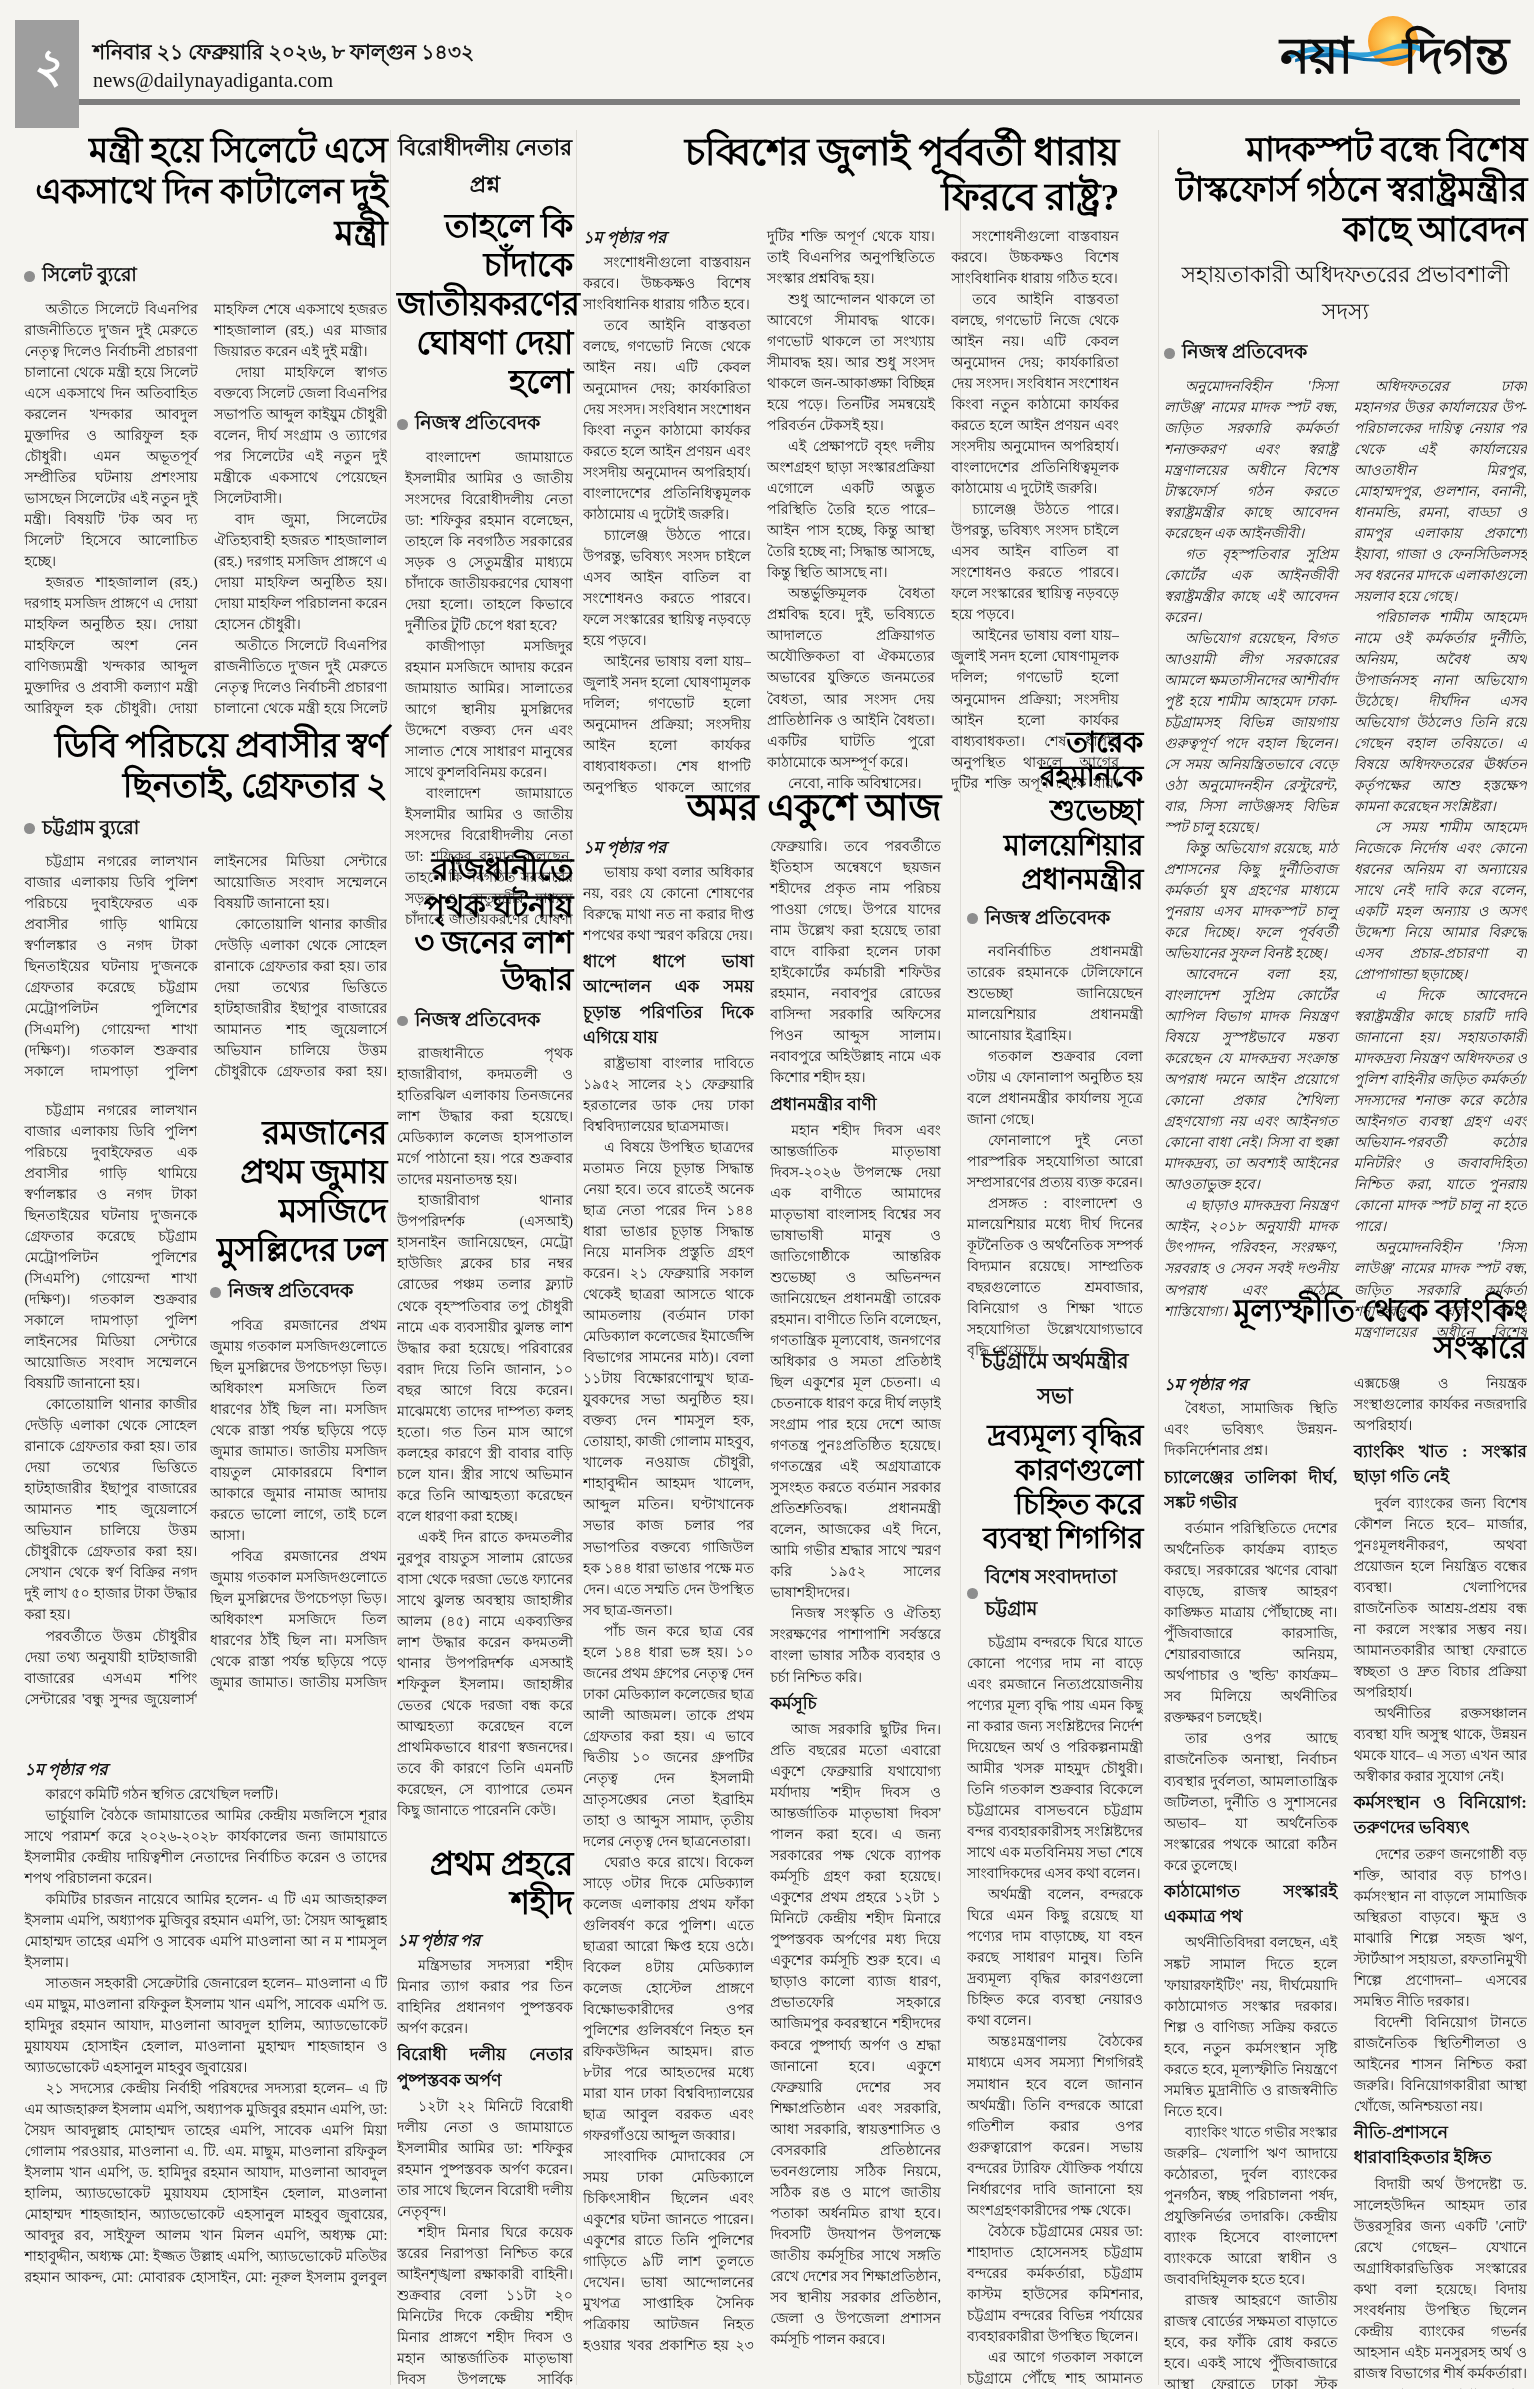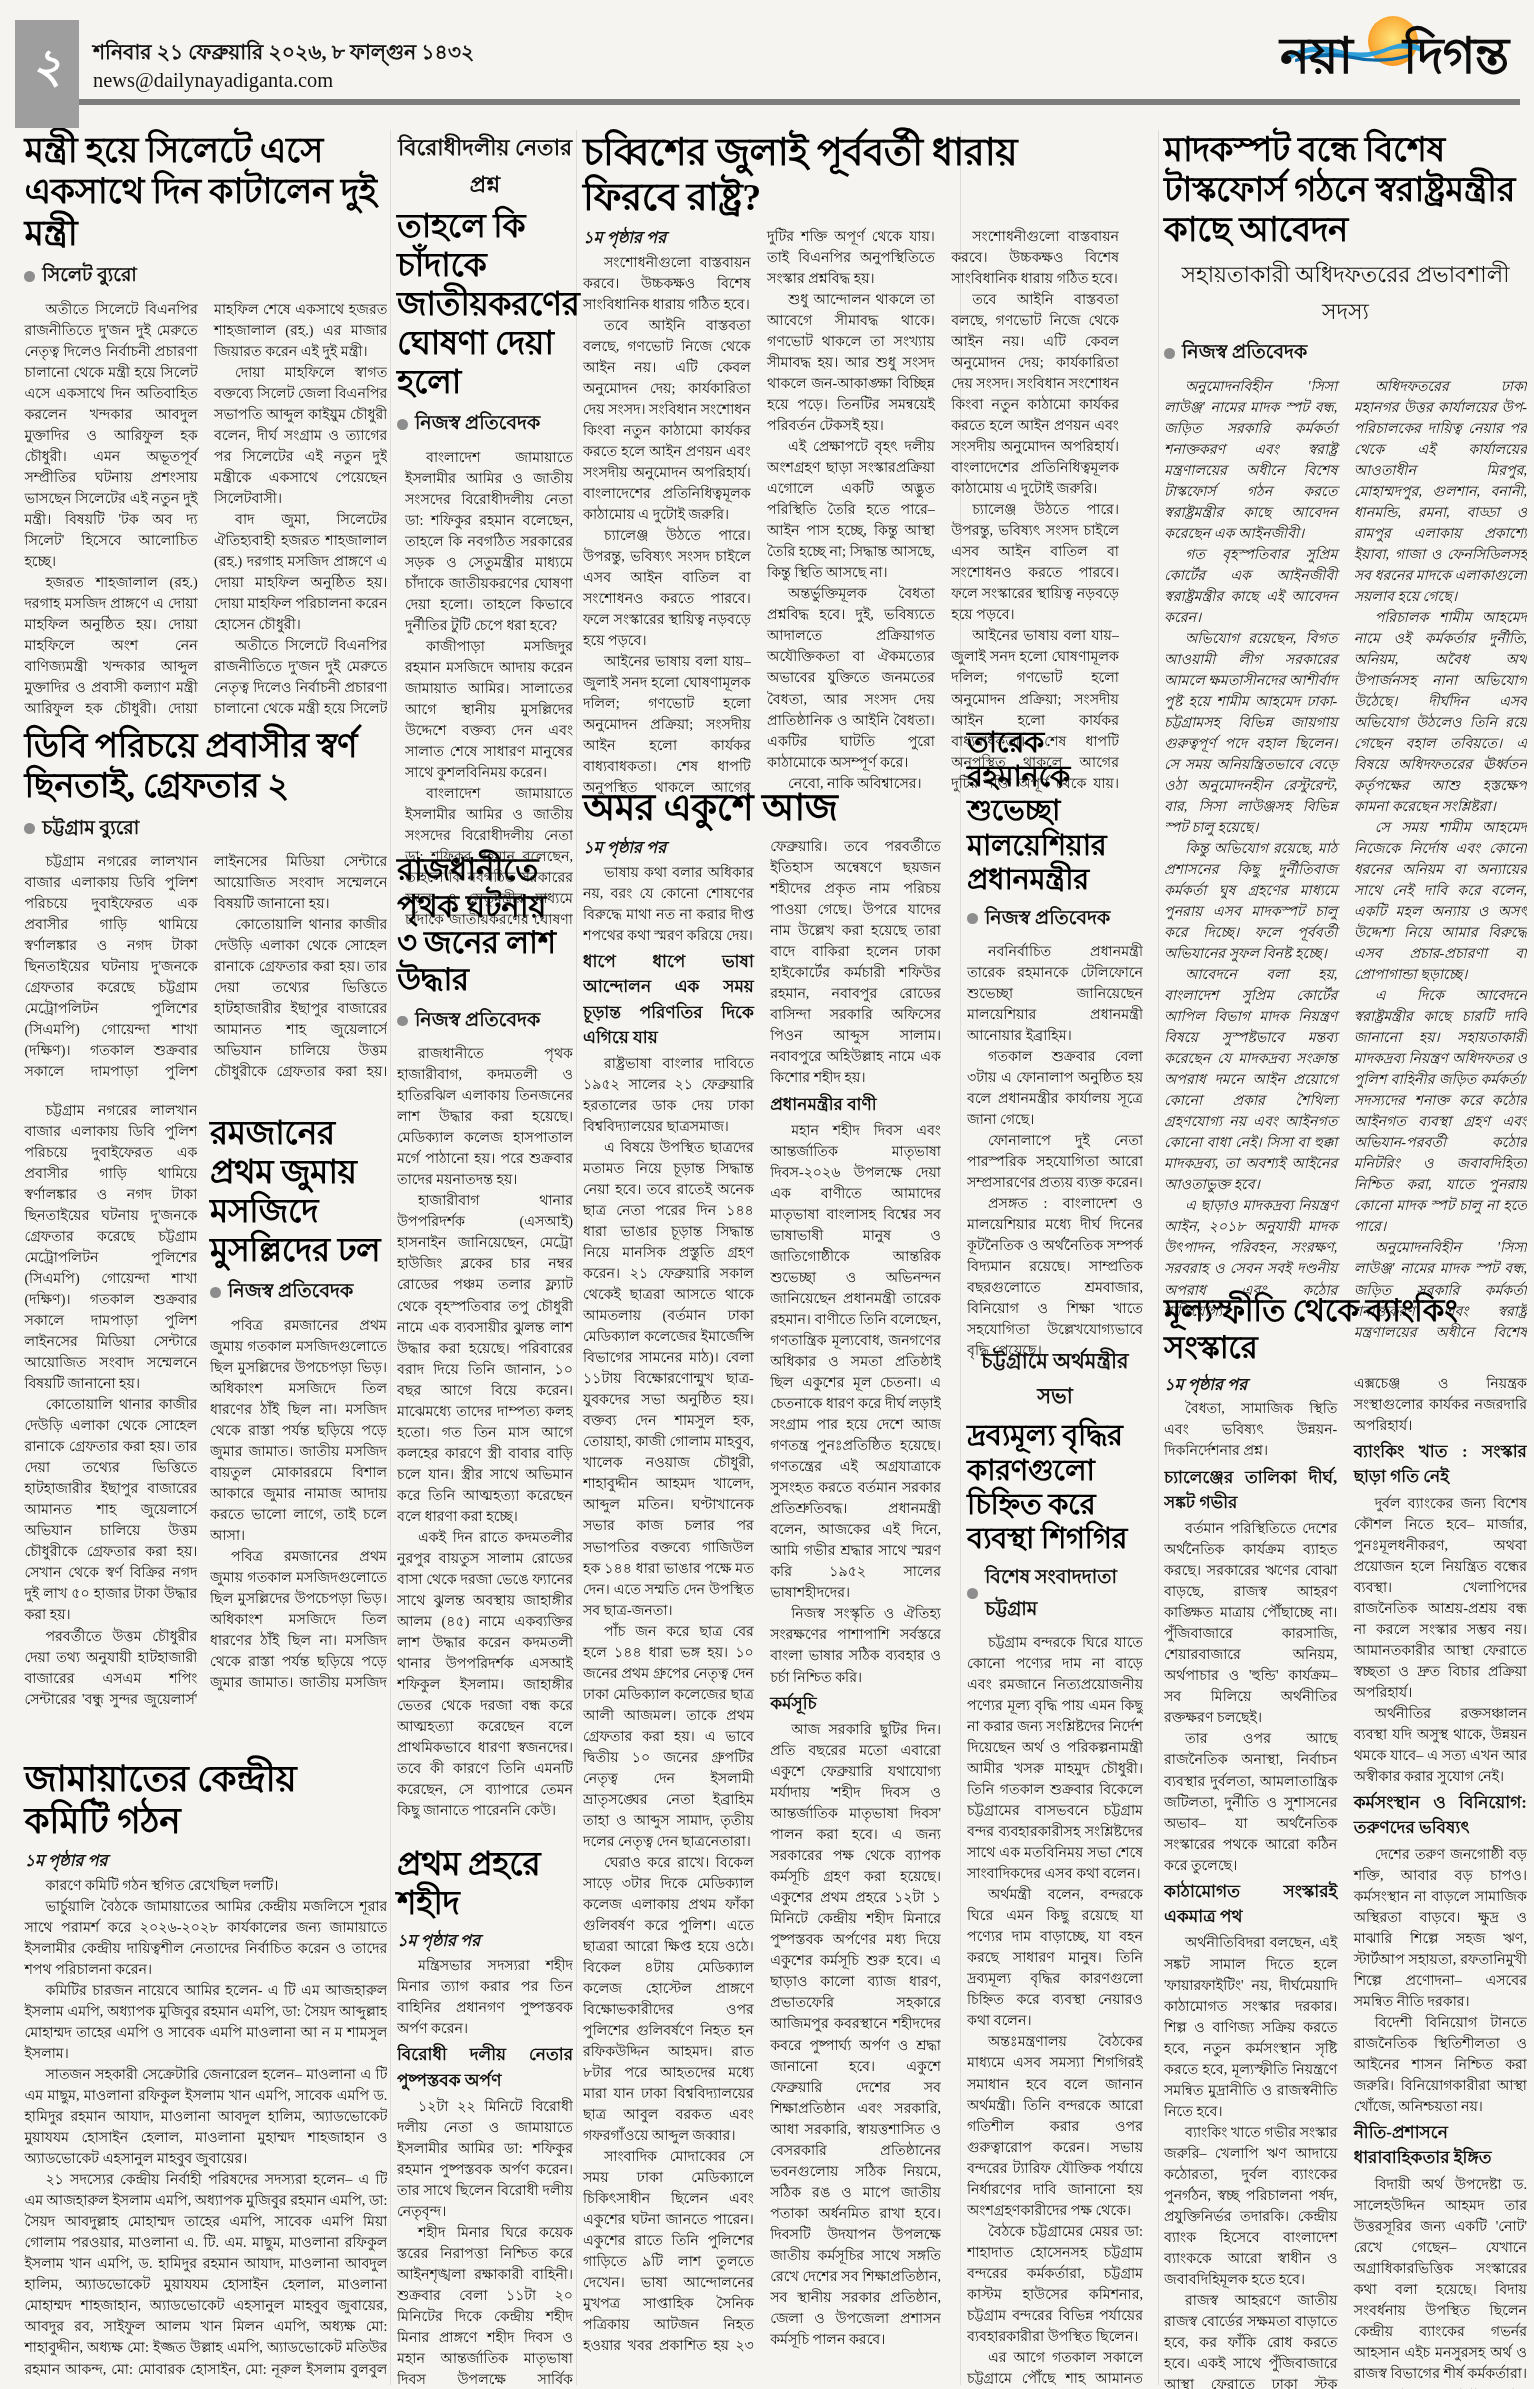--- a/index.html
+++ b/index.html
@@ -18,21 +18,21 @@
   .headrule{position:absolute;left:78px;top:99px;width:1442px;height:5.7px;background:#7d7d7d;}
   .logo{position:absolute;left:1280px;top:14.7px;width:244px;height:81px;}
   .logo .sun{position:absolute;left:88px;top:1.6px;width:50px;height:50px;border-radius:50%;
     background:radial-gradient(circle at 50% 45%, #ffe27a 0%, #fbb03b 55%, #f7931e 75%, rgba(247,147,30,0) 100%);}
   .logo .wave{position:absolute;left:6.5px;top:21px;}
   .logo .word{position:absolute;top:16.3px;font-size:50px;font-weight:800;color:#0c0c0c;line-height:1;letter-spacing:-0.8px;}
   .logo .w1{left:0px;}
   .logo .w2{left:114px;margin-left:9px;}
   
   .article{position:absolute;}
-  .hl{font-weight:800;color:#000;text-align:left;line-height:1.18;margin:0 0 6.5px 0;letter-spacing:-0.4px;}
+  .hl{font-weight:800;color:#000;text-align:right;line-height:1.18;margin:0 0 6.5px 0;letter-spacing:-0.4px;}
   .kicker{font-weight:700;text-align:center;font-size:22px;margin:0 0 3.3px 0;}
   .subtitle{font-weight:400;text-align:center;font-size:22px;margin:1.6px 0 4.9px 0;}
   .byline{display:flex;align-items:center;gap:7.3px;font-weight:700;font-size:19px;margin:6.5px 0 6.5px 0;}
   .bullet{width:10.6px;height:10.6px;border-radius:50%;background:#8d8d8d;flex:0 0 auto;}
   .acol{text-align:justify;font-size:14.2px;line-height:1.48;overflow:hidden;column-gap:16.3px;column-fill:auto;}
   .acol p{margin:0;text-indent:21px;}
   .acol h4{margin:3.3px 0;font-size:17px;font-weight:700;text-indent:0;}
   .acol .cont{font-weight:700;font-size:16.3px;font-style:italic;text-indent:0;margin:0 0 1.6px 0;}
   .vline{position:absolute;width:0.8px;background:#dddbd5;z-index:0;}
 </style>
@@ -100,21 +100,20 @@
       <span class="bullet"></span>
       <span>নিজস্ব প্রতিবেদক</span>
     </div>
   <div class="acol" style="column-count:1;height:383px;">
       <p>পবিত্র রমজানের প্রথম জুমায় গতকাল মসজিদগুলোতে ছিল মুসল্লিদের উপচেপড়া ভিড়। অধিকাংশ মসজিদে তিল ধারণের ঠাঁই ছিল না। মসজিদ থেকে রাস্তা পর্যন্ত ছড়িয়ে পড়ে জুমার জামাত। জাতীয় মসজিদ বায়তুল মোকাররমে বিশাল আকারে জুমার নামাজ আদায় করতে ভালো লাগে, তাই চলে আসা।</p>
       <p>পবিত্র রমজানের প্রথম জুমায় গতকাল মসজিদগুলোতে ছিল মুসল্লিদের উপচেপড়া ভিড়। অধিকাংশ মসজিদে তিল ধারণের ঠাঁই ছিল না। মসজিদ থেকে রাস্তা পর্যন্ত ছড়িয়ে পড়ে জুমার জামাত। জাতীয় মসজিদ বায়তুল মোকাররমে বিশাল আকারে জুমার নামাজ আদায় করতে ভালো লাগে, তাই চলে আসা।</p>
     </div>
 </article>
 
 <article class="article" style="left:24.4px;top:1758px;width:363px;">
-  <h1 class="hl" style="font-size:36px;">জামায়াতের কেন্দ্রীয় কমিটি গঠন</h1>
   <div class="acol" style="column-count:1;height:562px;">
       <h4 class="cont">১ম পৃষ্ঠার পর</h4>
       <p>কারণে কমিটি গঠন স্থগিত রেখেছিল দলটি।</p>
       <p>ভার্চুয়ালি বৈঠকে জামায়াতের আমির কেন্দ্রীয় মজলিসে শূরার সাথে পরামর্শ করে ২০২৬-২০২৮ কার্যকালের জন্য জামায়াতে ইসলামীর কেন্দ্রীয় দায়িত্বশীল নেতাদের নির্বাচিত করেন ও তাদের শপথ পরিচালনা করেন।</p>
       <p>কমিটির চারজন নায়েবে আমির হলেন- এ টি এম আজহারুল ইসলাম এমপি, অধ্যাপক মুজিবুর রহমান এমপি, ডা: সৈয়দ আব্দুল্লাহ মোহাম্মদ তাহের এমপি ও সাবেক এমপি মাওলানা আ ন ম শামসুল ইসলাম।</p>
       <p>সাতজন সহকারী সেক্রেটারি জেনারেল হলেন– মাওলানা এ টি এম মাছুম, মাওলানা রফিকুল ইসলাম খান এমপি, সাবেক এমপি ড. হামিদুর রহমান আযাদ, মাওলানা আবদুল হালিম, অ্যাডভোকেট মুয়াযযম হোসাইন হেলাল, মাওলানা মুহাম্মদ শাহজাহান ও অ্যাডভোকেট এহসানুল মাহবুব জুবায়ের।</p>
       <p>২১ সদস্যের কেন্দ্রীয় নির্বাহী পরিষদের সদস্যরা হলেন– এ টি এম আজহারুল ইসলাম এমপি, অধ্যাপক মুজিবুর রহমান এমপি, ডা: সৈয়দ আবদুল্লাহ মোহাম্মদ তাহের এমপি, সাবেক এমপি মিয়া গোলাম পরওয়ার, মাওলানা এ. টি. এম. মাছুম, মাওলানা রফিকুল ইসলাম খান এমপি, ড. হামিদুর রহমান আযাদ, মাওলানা আবদুল হালিম, অ্যাডভোকেট মুয়াযযম হোসাইন হেলাল, মাওলানা মোহাম্মদ শাহজাহান, অ্যাডভোকেট এহসানুল মাহবুব জুবায়ের, আবদুর রব, সাইফুল আলম খান মিলন এমপি, অধ্যক্ষ মো: শাহাবুদ্দীন, অধ্যক্ষ মো: ইজ্জত উল্লাহ এমপি, অ্যাডভোকেট মতিউর রহমান আকন্দ, মো: মোবারক হোসাইন, মো: নূরুল ইসলাম বুলবুল এমপি, মোহাম্মদ সেলিম উদ্দিন, ড. শফিকুল ইসলাম মাসুদ এমপি ও ড. মোহাম্মাদ রেজাউল করিম।</p>
     </div>
 </article>
 

